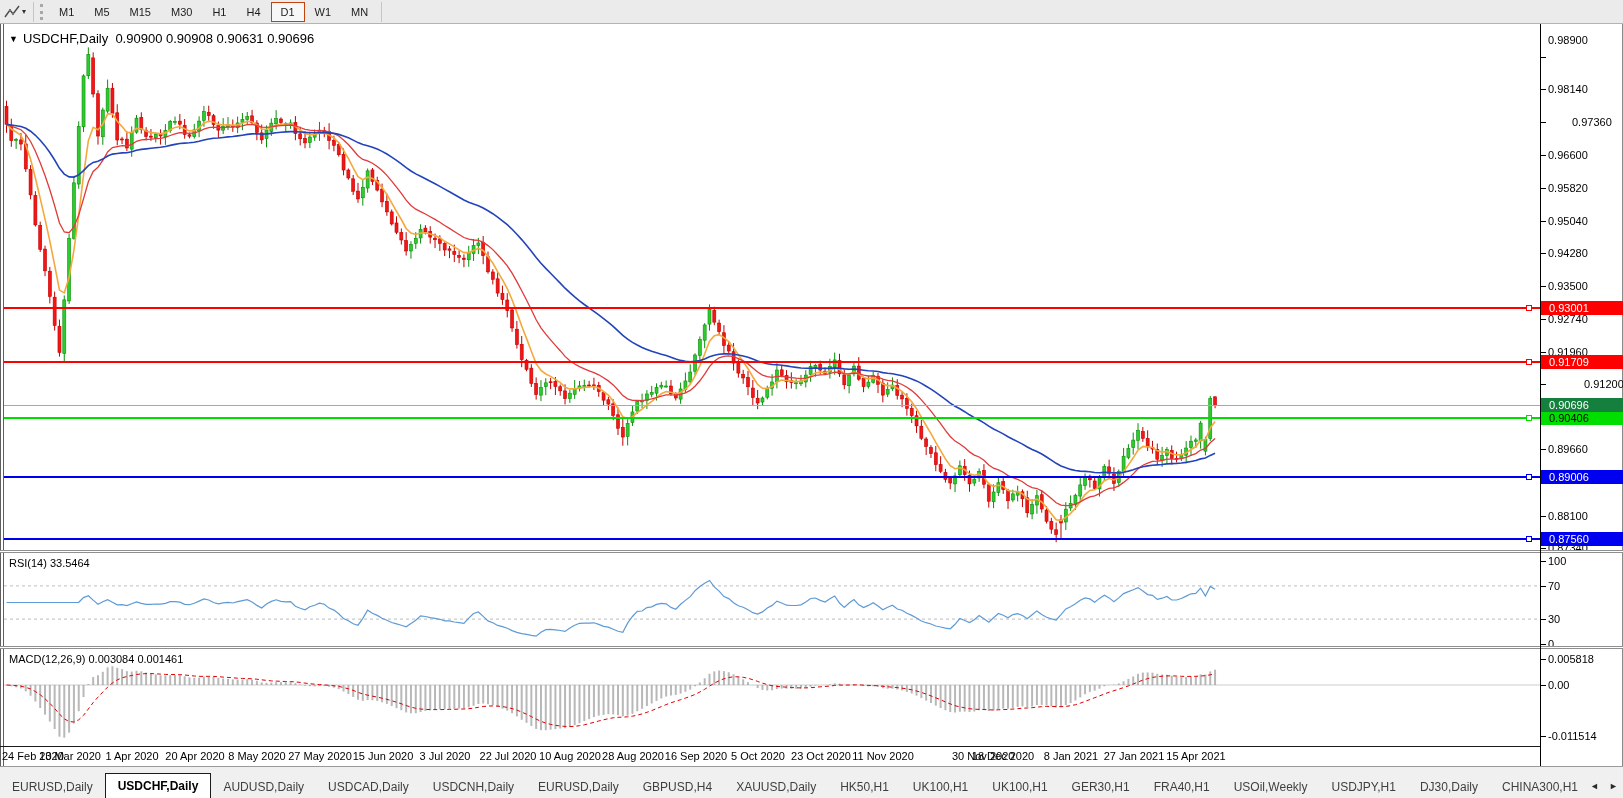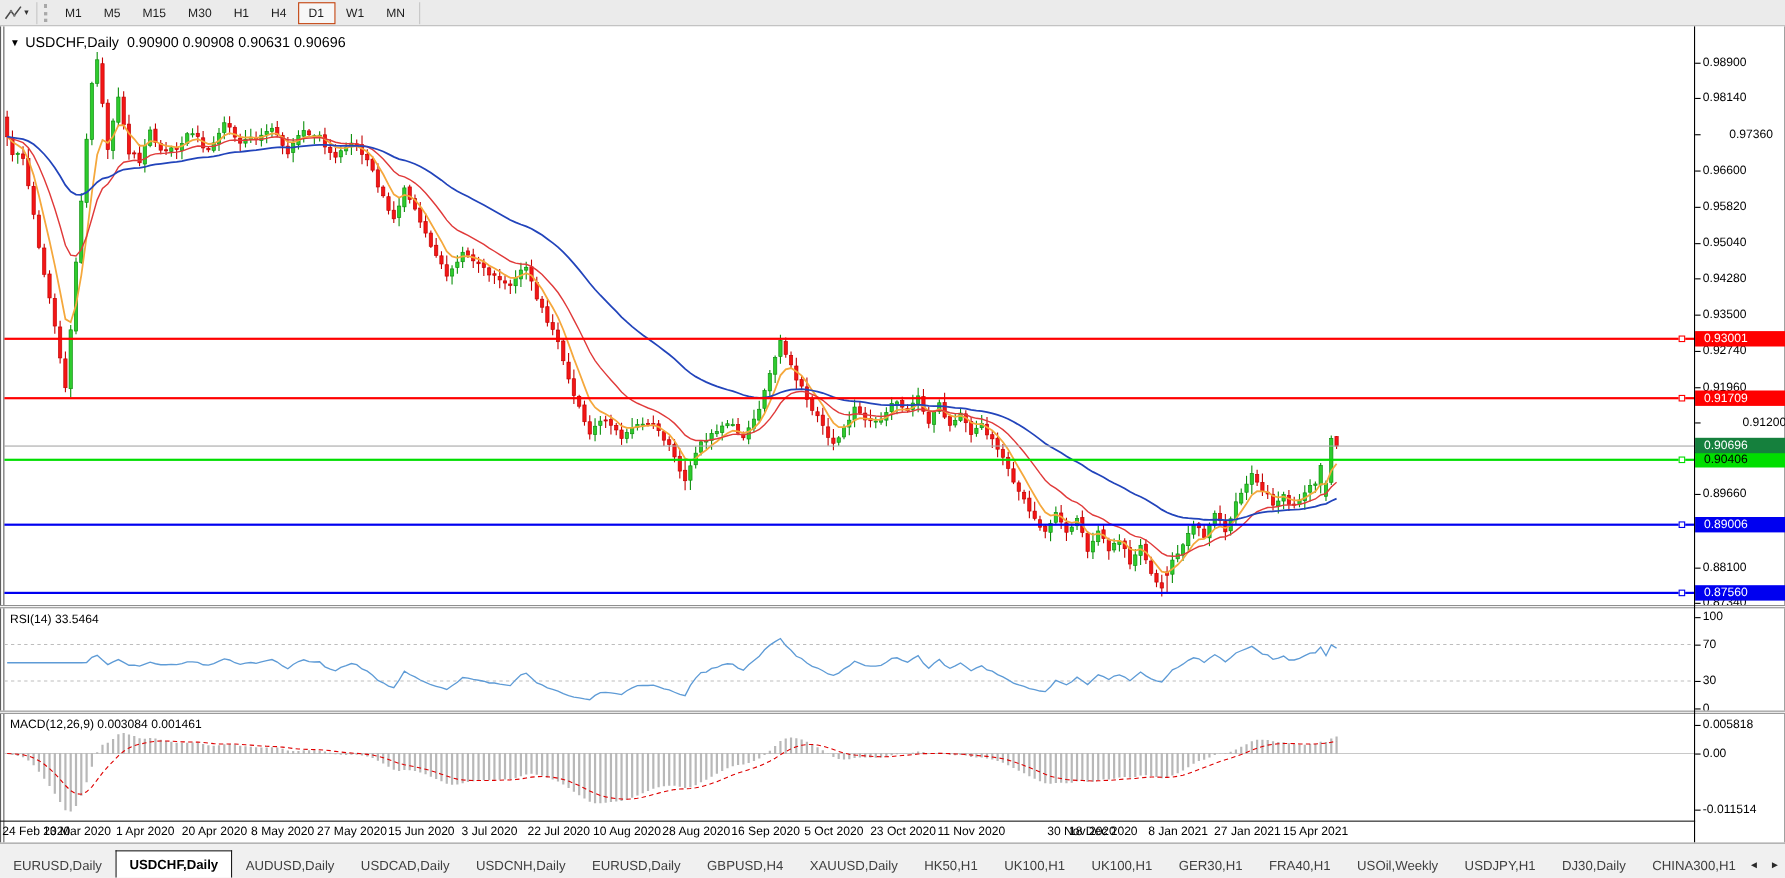--- a/index.html
+++ b/index.html
@@ -841,21 +841,21 @@
     <line x1="1196.6200000000001" y1="33" x2="1196.6200000000001" y2="22.37584770259832" stroke="#B8B8B8" stroke-width="2"></line>
     <line x1="1201.4350000000002" y1="33" x2="1201.4350000000002" y2="22.555330853645728" stroke="#B8B8B8" stroke-width="2"></line>
     <line x1="1206.25" y1="33" x2="1206.25" y2="19.39256544943919" stroke="#B8B8B8" stroke-width="2"></line>
     <line x1="1211.065" y1="33" x2="1211.065" y2="17.6543481618196" stroke="#B8B8B8" stroke-width="2"></line>
     <line x1="0" y1="33" x2="1536" y2="33" stroke="#9a9a9a" stroke-width="0.5"></line>
     <polyline points="2.5,33.0 7.315,33.3 12.13,33.7 16.945,34.2 21.76,35.3 26.575000000000003,37.0 31.39,39.5 36.205000000000005,42.8 41.02,46.8 45.835,51.3 50.650000000000006,56.5 55.465,62.1 60.28,66.8 65.095,69.6 69.91000000000001,70.0 74.72500000000001,67.8 79.54,63.3 84.355,57.0 89.17,50.6 93.98500000000001,45.1 98.80000000000001,40.1 103.61500000000001,35.1 108.43,31.0 113.245,27.9 118.06,25.8 122.87500000000001,24.5 127.69000000000001,23.5 132.50500000000002,22.5 137.32000000000002,21.9 142.13500000000002,21.6 146.95000000000002,21.6 151.76500000000001,21.8 156.58,22.1 161.395,22.4 166.21,22.5 171.025,22.6 175.84,22.7 180.655,23.0 185.47000000000003,23.5 190.28500000000003,24.0 195.10000000000002,24.3 199.91500000000002,24.4 204.73000000000002,24.3 209.54500000000002,24.4 214.36,24.7 219.175,25.1 223.99,25.4 228.805,25.8 233.62,26.2 238.43500000000003,26.4 243.25000000000003,26.6 248.06500000000003,26.8 252.88000000000002,27.2 257.69500000000005,27.8 262.51000000000005,28.4 267.32500000000005,28.9 272.14000000000004,29.1 276.95500000000004,29.3 281.77000000000004,29.5 286.58500000000004,29.6 291.40000000000003,29.9 296.21500000000003,30.4 301.03000000000003,31.1 305.845,31.7 310.66,32.2 315.475,32.6 320.29,32.9 325.105,33.3 329.92,33.8 334.735,34.4 339.55,35.5 344.365,36.8 349.18,38.4 353.995,40.3 358.81,42.0 363.62500000000006,43.2 368.44000000000005,44.2 373.25500000000005,45.1 378.07000000000005,46.2 382.88500000000005,47.3 387.70000000000005,48.7 392.51500000000004,50.2 397.33000000000004,51.8 402.14500000000004,53.5 406.96000000000004,55.1 411.77500000000003,56.3 416.59000000000003,57.0 421.40500000000003,57.4 426.22,57.6 431.035,57.6 435.85,57.6 440.665,57.5 445.48,57.4 450.295,57.3 455.11,57.1 459.925,57.0 464.74,56.7 469.55500000000006,56.1 474.37000000000006,55.3 479.18500000000006,54.5 484.00000000000006,54.1 488.81500000000005,53.9 493.63000000000005,54.1 498.44500000000005,54.6 503.26000000000005,55.4 508.07500000000005,56.6 512.8900000000001,58.1 517.705,60.1 522.5200000000001,62.2 527.335,64.6 532.1500000000001,67.1 536.965,69.3 541.7800000000001,71.1 546.595,72.4 551.4100000000001,73.3 556.225,74.0 561.0400000000001,74.4 565.855,74.6 570.6700000000001,74.3 575.485,73.7 580.3000000000001,72.8 585.115,71.6 589.9300000000001,70.3 594.745,69.0 599.5600000000001,67.8 604.375,66.7 609.19,65.8 614.005,65.3 618.82,65.1 623.6350000000001,64.8 628.45,64.2 633.2650000000001,63.2 638.08,61.9 642.8950000000001,60.3 647.71,58.6 652.5250000000001,56.6 657.34,54.6 662.1550000000001,52.6 666.97,50.8 671.7850000000001,49.2 676.6,47.7 681.4150000000001,46.1 686.23,44.4 691.0450000000001,42.4 695.86,40.0 700.6750000000001,37.3 705.49,34.1 710.3050000000001,31.2 715.12,28.7 719.9350000000001,26.8 724.7500000000001,25.5 729.565,24.8 734.3800000000001,24.8 739.195,25.3 744.0100000000001,26.3 748.825,27.7 753.6400000000001,29.4 758.455,31.1 763.2700000000001,32.6 768.085,33.7 772.9000000000001,34.4 777.715,34.8 782.5300000000001,35.2 787.345,35.5 792.1600000000001,35.8 796.975,35.9 801.7900000000001,35.9 806.605,35.7 811.4200000000001,35.3 816.235,34.8 821.0500000000001,34.5 825.8650000000001,34.0 830.6800000000001,33.5 835.4950000000001,33.1 840.3100000000001,33.1 845.1250000000001,33.0 849.94,32.9 854.7550000000001,32.9 859.57,33.1 864.3850000000001,33.4 869.2,33.6 874.0150000000001,33.8 878.83,34.3 883.6450000000001,34.8 888.46,35.2 893.2750000000001,35.6 898.09,36.2 902.9050000000001,36.9 907.72,37.8 912.5350000000001,39.0 917.35,40.4 922.1650000000001,42.1 926.98,43.9 931.7950000000001,45.8 936.6100000000001,47.8 941.4250000000001,49.9 946.2400000000001,51.9 951.0550000000001,53.7 955.8700000000001,54.9 960.6850000000001,55.8 965.5000000000001,56.7 970.315,57.2 975.1300000000001,57.4 979.945,57.5 984.7600000000001,57.8 989.575,58.0 994.3900000000001,57.8 999.205,57.6 1004.0200000000001,57.4 1008.835,57.1 1013.6500000000001,56.7 1018.465,56.2 1023.2800000000001,56.0 1028.095,55.7 1032.91,55.1 1037.7250000000001,54.7 1042.5400000000002,54.4 1047.355,54.4 1052.17,54.6 1056.9850000000001,54.7 1061.8000000000002,54.4 1066.615,53.7 1071.43,52.7 1076.2450000000001,51.2 1081.0600000000002,49.4 1085.875,47.5 1090.69,45.7 1095.505,43.9 1100.3200000000002,42.0 1105.135,40.2 1109.95,38.7 1114.765,37.2 1119.5800000000002,35.6 1124.395,33.9 1129.21,32.0 1134.025,30.0 1138.8400000000001,28.1 1143.6550000000002,26.6 1148.47,25.4 1153.285,24.7 1158.1000000000001,24.2 1162.9150000000002,23.9 1167.73,23.9 1172.545,24.0 1177.3600000000001,24.3 1182.1750000000002,24.4 1186.99,24.4 1191.805,24.3 1196.6200000000001,24.0 1201.4350000000002,23.7 1206.25,22.8 1211.065,21.8" fill="none" stroke="#DE0000" stroke-width="1" stroke-dasharray="4 3"></polyline>
   </svg>
 
 <div id="overlay">
     <div class="ytickdash" style="top: 57px;"></div>
-    <div class="ytick" style="top: 51px;">0.98900</div>
+    <div class="ytick" style="top: 34px;">0.98900</div>
     <div class="ytickdash" style="top: 89px;"></div>
     <div class="ytick" style="top: 83px;">0.98140</div>
     <div class="ytickdash" style="top: 122px;"></div>
     <div class="ytick" style="top: 116px; margin-left: 24px;">0.97360</div>
     <div class="ytickdash" style="top: 155px;"></div>
     <div class="ytick" style="top: 149px;">0.96600</div>
     <div class="ytickdash" style="top: 188px;"></div>
     <div class="ytick" style="top: 182px;">0.95820</div>
     <div class="ytickdash" style="top: 221px;"></div>
     <div class="ytick" style="top: 215px;">0.95040</div>

